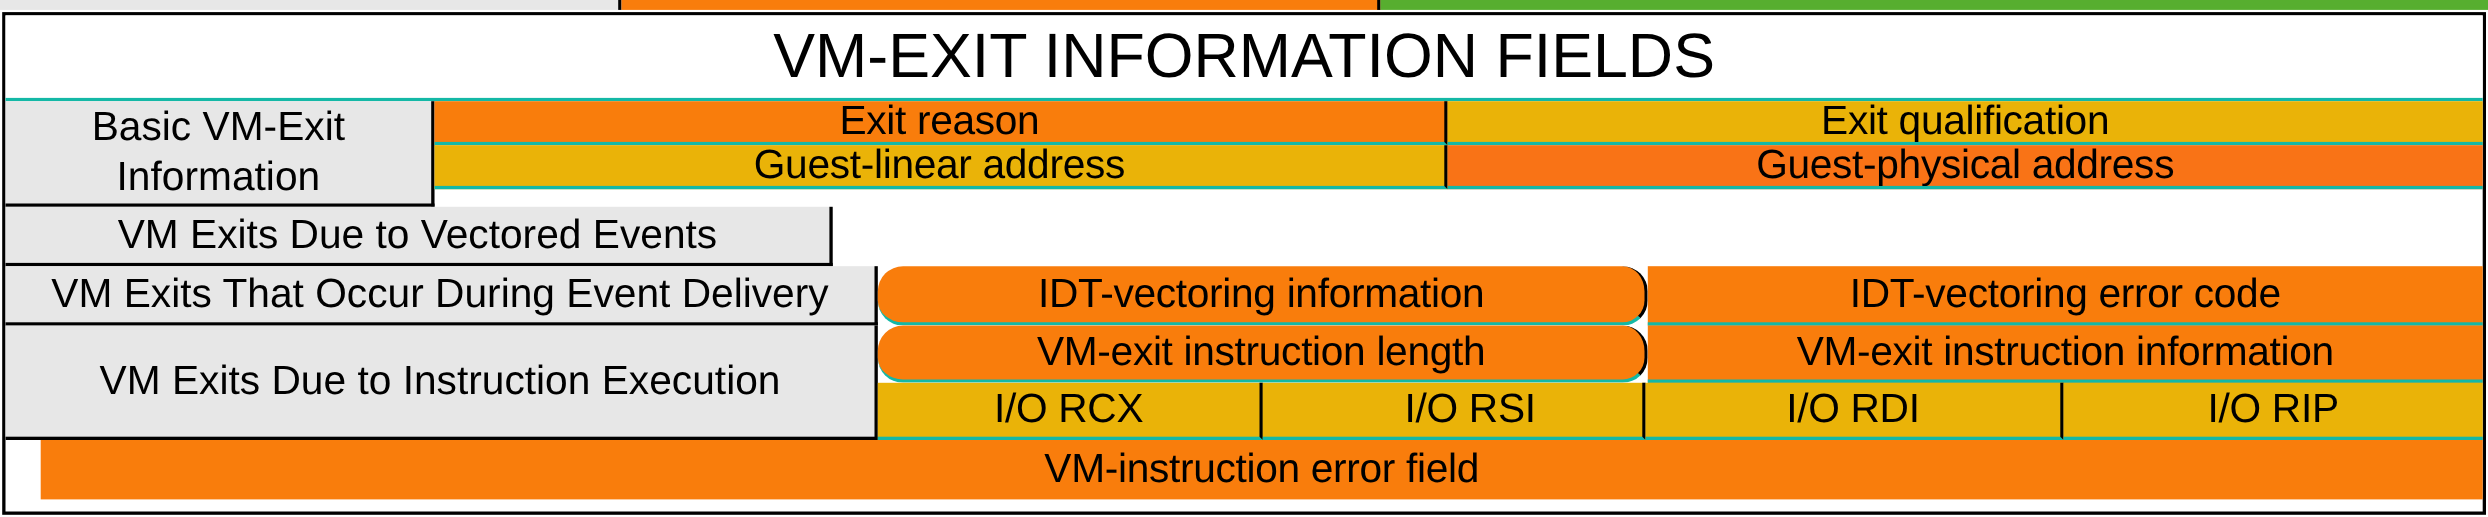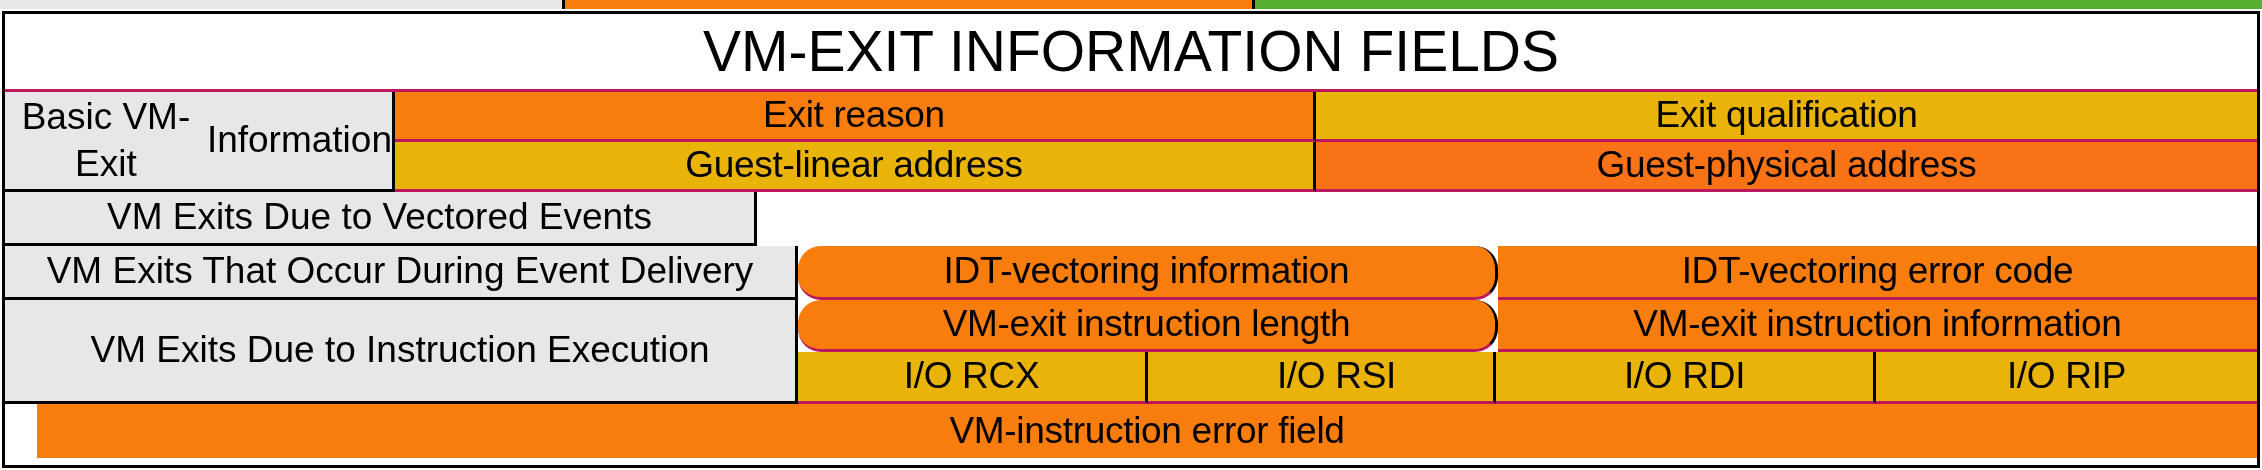--- a/index.html
+++ b/index.html
@@ -50,21 +50,21 @@
   .row { display: flex; width: 100%; box-sizing: border-box; }
 
   .cell {
     box-sizing: border-box;
     display: flex;
     align-items: center;
     justify-content: center;
     text-align: center;
     color: #000;
     border-right: 3px solid #000;
-    border-bottom: 3px solid #be185d;
+    border-bottom: 3px solid #14b8a6;
     font-size: 37px;
     line-height: 1.05;
     letter-spacing: -0.3px;
     white-space: nowrap;
     overflow: hidden;
   }
   .cell:last-child { border-right: none; }
 
   
   .c-white  { background: #ffffff; }
@@ -82,21 +82,21 @@
   }
 
   
   .block { display: flex; width: 100%; }
   .block-label {
     box-sizing: border-box;
     border-right: 3px solid #000;
     border-bottom: 3px solid #000;
     background: #e7e7e7;
     display: flex;
-    flex-direction: row;
+    flex-direction: column;
     align-items: center;
     justify-content: center;
     text-align: center;
     font-size: 37px;
     line-height: 1.25;
     color: #000;
   }
   .block-body { display: flex; flex-direction: column; flex: 1 1 auto; }
   .block-body .row .cell:last-child { border-right: none; }
 
@@ -113,21 +113,21 @@
   .v-right { flex: 1 1 auto; }
 
   .i-left  { flex: 0 0 700px; border-radius: 23px; }
   .i-right { flex: 1 1 auto; }
 
   .io-1 { flex: 0 0 350px; }
   .io-2 { flex: 0 0 348px; padding-left: 32px; }
   .io-3 { flex: 0 0 380px; }
   .io-4 { flex: 1 1 auto; }
 
-  .h-basic   { height: 50px; }
+  .h-basic   { height: 40px; }
   .h-single  { height: 54px; }
   .h-instr   { height: 52px; }
 
   .last-row .cell { border-bottom: none; }
   .last-row { height: 54px; padding-left: 32px; }
 </style>
 </head>
 <body>
 
 <div id="page">

